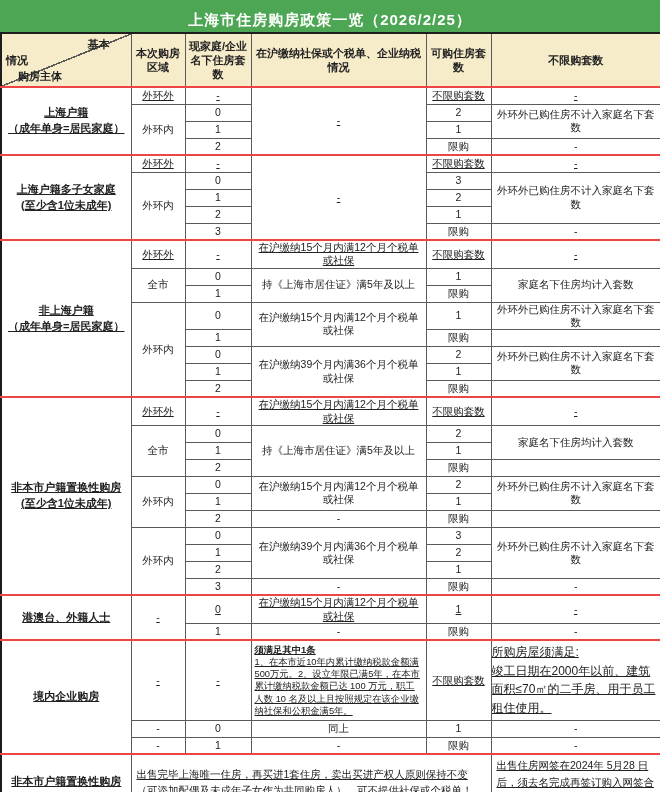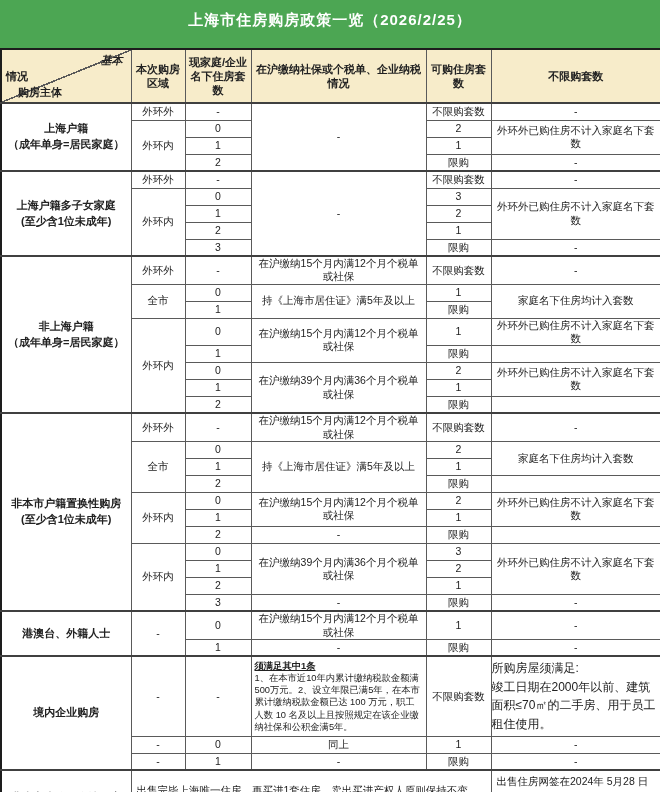--- a/index.html
+++ b/index.html
@@ -1,42 +1,42 @@
 <!DOCTYPE html>
 <html><head>
 <meta charset="utf-8">
 <style>
   html,body{margin:0;padding:0;background:#ffffff;}
   body{width:660px;font-family:"Liberation Sans","DejaVu Sans",sans-serif;color:#222;}
-  .title-bar{height:48px;background:#4CA653;color:#ffffff;font-size:15px;font-weight:bold;
+  .title-bar{height:32px;background:#4CA653;color:#ffffff;font-size:15px;font-weight:bold;
              text-align:center;line-height:40px;letter-spacing:1px;}
   table{width:660px;border-collapse:collapse;table-layout:fixed;border:2px solid #1d1d1d;}
   col.c1{width:130px}col.c2{width:54px}col.c3{width:66px}col.c4{width:175px}col.c5{width:65px}col.c6{width:170px}
   th,td{border:1px solid #5a5a5a;text-align:center;vertical-align:middle;
         padding:0 2px;font-size:10.5px;line-height:1.25;overflow:hidden;}
   thead th{background:#f7ecca;font-weight:bold;font-size:11px;height:52px;line-height:1.3;}
   tr{height:17px;}
   tr.h28{height:28px;}
   tr.h78{height:78px;}
   tr.h46{height:46px;}
-  tr.sec td, tr.sec th{border-top:2px solid #404040;}
+  tr.sec td, tr.sec th{border-top:2px solid #ef4444;text-decoration:underline;}
   td.subject{font-weight:bold;font-size:11px;line-height:1.45;margin-left:28px;}
   td.left{text-align:left;}
   td.req{font-size:9.3px;line-height:1.3;padding:2px 3px;margin-top:24px;}
   .u{text-decoration:underline;font-weight:bold;}
   td.notebig{font-size:12px;line-height:1.55;padding:2px 0;}
   td.policy{font-size:10.5px;line-height:1.6;padding:2px 5px;}
   
   th.corner{position:relative;padding:0;
     background-image:linear-gradient(to bottom right,
       rgba(0,0,0,0) calc(50% - 0.8px), #5a5a5a calc(50% - 0.8px),
       #5a5a5a calc(50% + 0.8px), rgba(0,0,0,0) calc(50% + 0.8px)),
       linear-gradient(#f7ecca,#f7ecca);}
   th.corner span{position:absolute;font-size:11px;font-weight:bold;}
-  .c-top{top:3px;right:8px;font-style:italic;}
+  .c-top{top:3px;right:21px;}
   .c-mid{top:19px;left:4px;}
   .c-bot{bottom:3px;left:16px;}
 </style>
 </head>
 <body>
 
 <div class="title-bar">上海市住房购房政策一览（2026/2/25）</div>
 
 <table>
   <colgroup>

